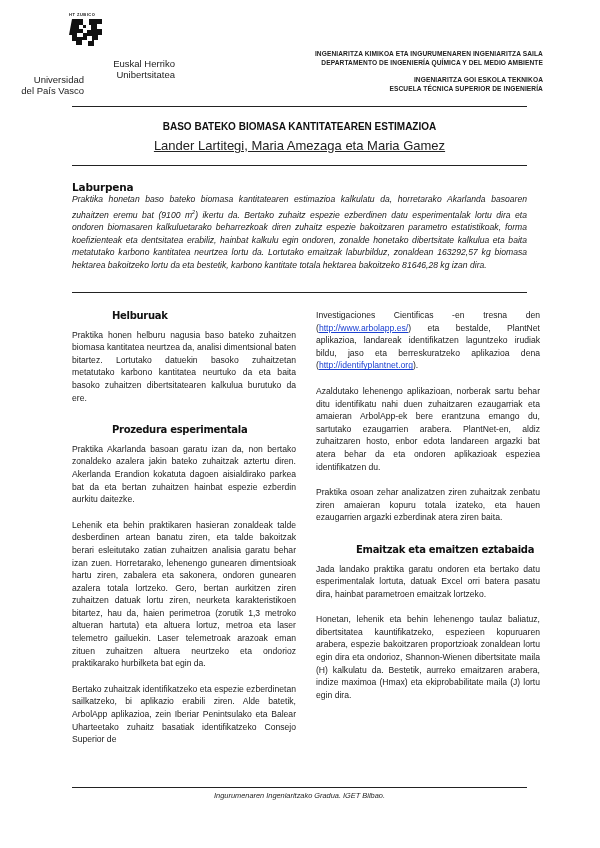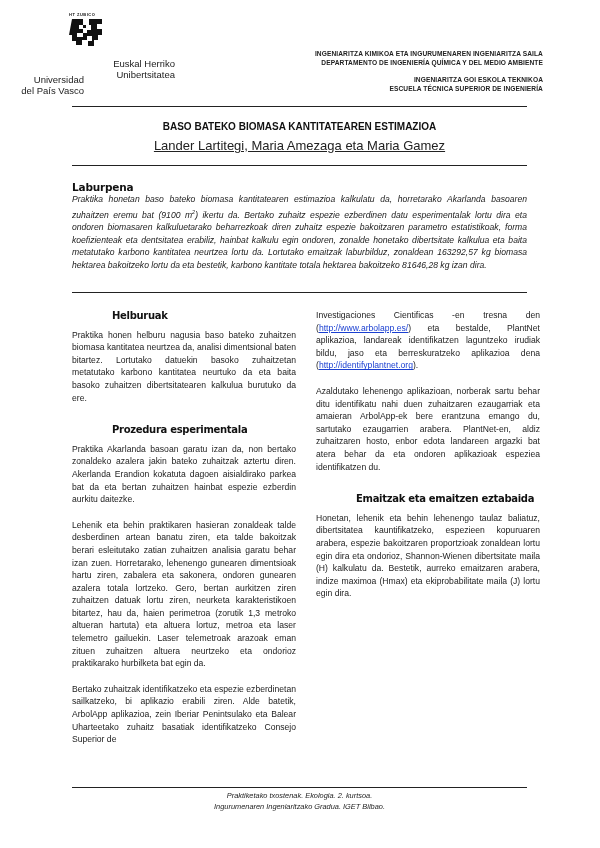--- a/index.html
+++ b/index.html
@@ -88,21 +88,22 @@
   <p>Praktika honen helburu nagusia baso bateko zuhaitzen biomasa kantitatea neurtzea da, analisi dimentsional baten bitartez. Lortutako datuekin basoko zuhaitzetan metatutako karbono kantitatea neurtuko da eta baita basoko zuhaitzen dibertsitatearen kalkulua burutuko da ere.</p>
   <h3 class="sec">Prozedura esperimentala</h3>
   <p>Praktika Akarlanda basoan garatu izan da, non bertako zonaldeko azalera jakin bateko zuhaitzak aztertu diren. Akerlanda Erandion kokatuta dagoen aisialdirako parkea bat da eta bertan zuhaitzen hainbat espezie ezberdin aurkitu daitezke.</p>
   <p>Lehenik eta behin praktikaren hasieran zonaldeak talde desberdinen artean banatu ziren, eta talde bakoitzak berari esleitutako zatian zuhaitzen analisia garatu behar izan zuen. Horretarako, lehenengo gunearen dimentsioak hartu ziren, zabalera eta sakonera, ondoren gunearen azalera totala lortzeko. Gero, bertan aurkitzen ziren zuhaitzen datuak lortu ziren, neurketa karakteristikoen bitartez, hau da, haien perimetroa (zorutik 1,3 metroko altueran hartuta) eta altuera lortuz, metroa eta laser telemetro gailuekin. Laser telemetroak arazoak eman zituen zuhaitzen altuera neurtzeko eta ondorioz praktikarako hurbilketa bat egin da.</p>
   <p>Bertako zuhaitzak identifikatzeko eta espezie ezberdinetan sailkatzeko, bi aplikazio erabili ziren. Alde batetik, ArbolApp aplikazioa, zein Iberiar Penintsulako eta Balear Uharteetako zuhaitz basatiak identifikatzeko Consejo Superior de</p>
 </div>
 
 <div class="abs col right">
   <p><span>Investigaciones Cientificas -en tresna den (</span><a class="link">http://www.arbolapp.es/</a><span>) eta bestalde, PlantNet aplikazioa, landareak identifikatzen laguntzeko irudiak bildu, jaso eta berreskuratzeko aplikazioa dena (</span><a class="link">http://identifyplantnet.org</a><span>).</span></p>
   <p>Azaldutako lehenengo aplikazioan, norberak sartu behar ditu identifikatu nahi duen zuhaitzaren ezaugarriak eta amaieran ArbolApp-ek bere erantzuna emango du, sartutako ezaugarrien arabera. PlantNet-en, aldiz zuhaitzaren hosto, enbor edota landareen argazki bat atera behar da eta ondoren aplikazioak espeziea identifikatzen du.</p>
+  <p>Praktika osoan zehar analizatzen ziren zuhaitzak zenbatu ziren amaieran kopuru totala izateko, eta hauen ezaugarrien argazki ezberdinak atera ziren baita.</p>
   <h3 class="sec">Emaitzak eta emaitzen eztabaida</h3>
+  <p>Jada landako praktika garatu ondoren eta bertako datu esperimentalak lortuta, datuak Excel orri batera pasatu dira, hainbat parametroen emaitzak lortzeko.</p>
   <p>Honetan, lehenik eta behin lehenengo taulaz baliatuz, dibertsitatea kauntifikatzeko, espezieen kopuruaren arabera, espezie bakoitzaren proportzioak zonaldean lortu egin dira eta ondorioz, Shannon-Wienen dibertsitate maila (H) kalkulatu da. Bestetik, aurreko emaitzaren arabera, indize maximoa (Hmax) eta ekiprobabilitate maila (J) lortu egin dira.</p>
 </div>
 
 <div class="abs rule" style="top:787px;"></div>
 <div class="abs footer">
-  <div>Praktiketako txostenak. Ekologia. 2. kurtsoa.</div>
   <div>Ingurumenaren Ingeniaritzako Gradua. IGET Bilbao.</div>
 </div>
 
 </body></html>

